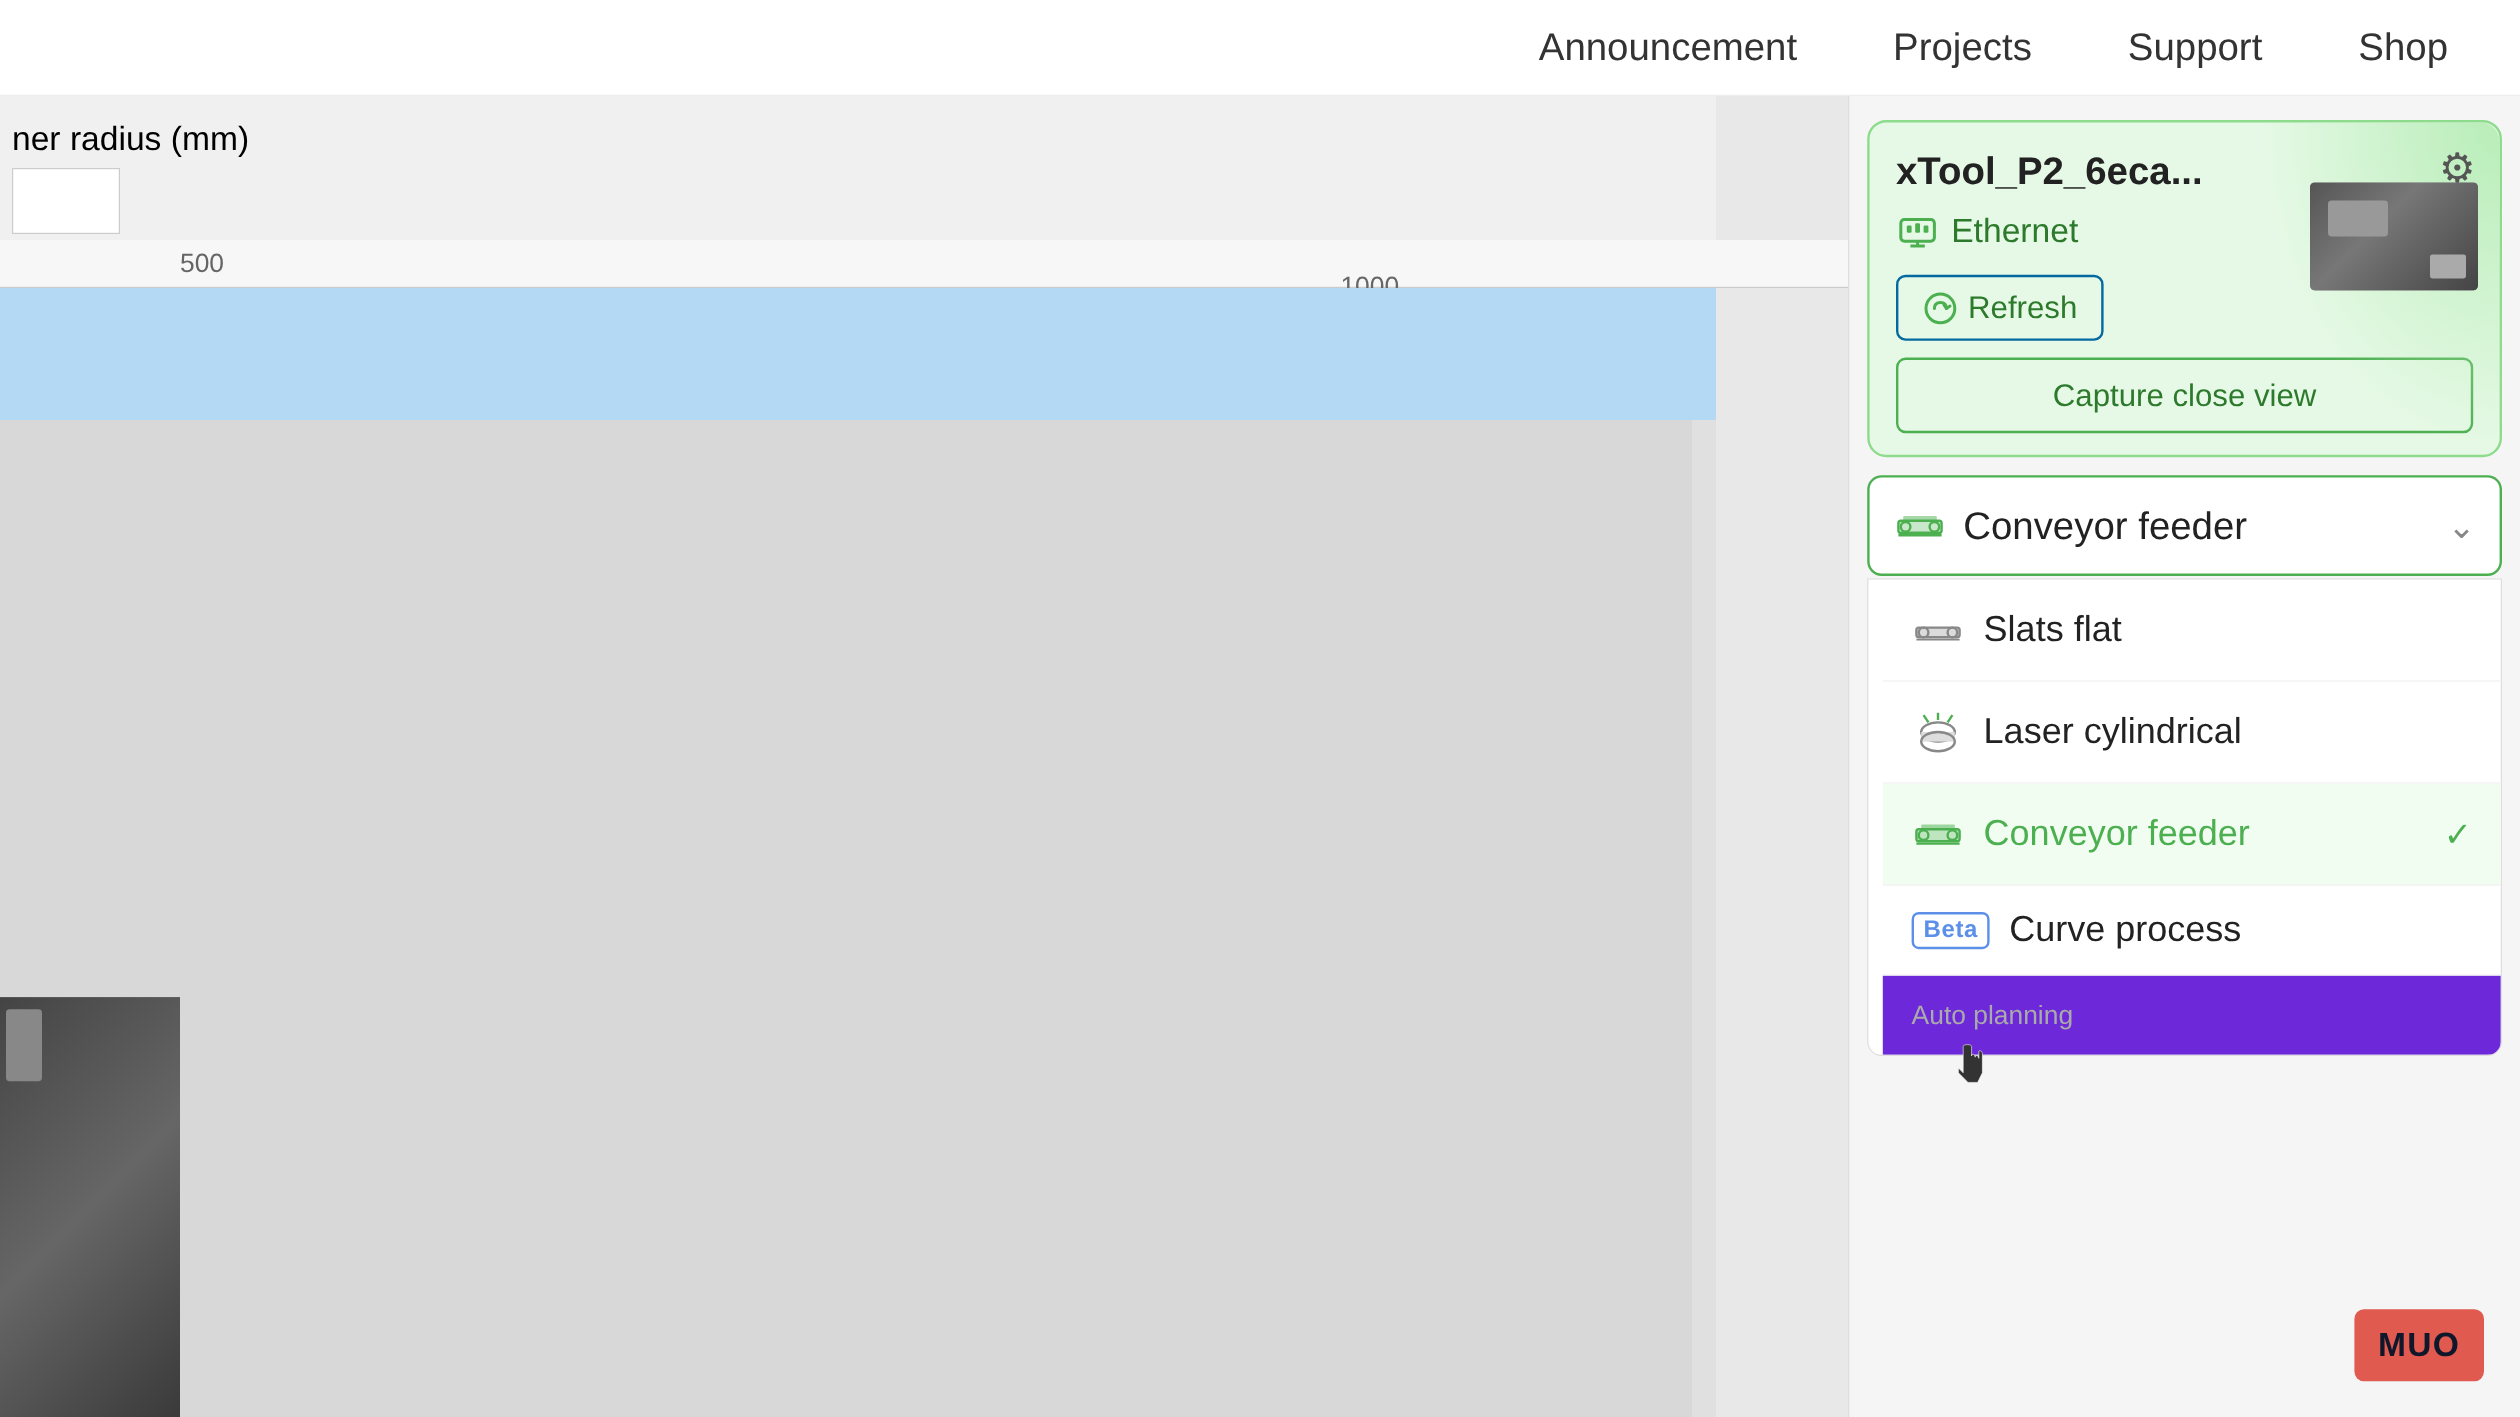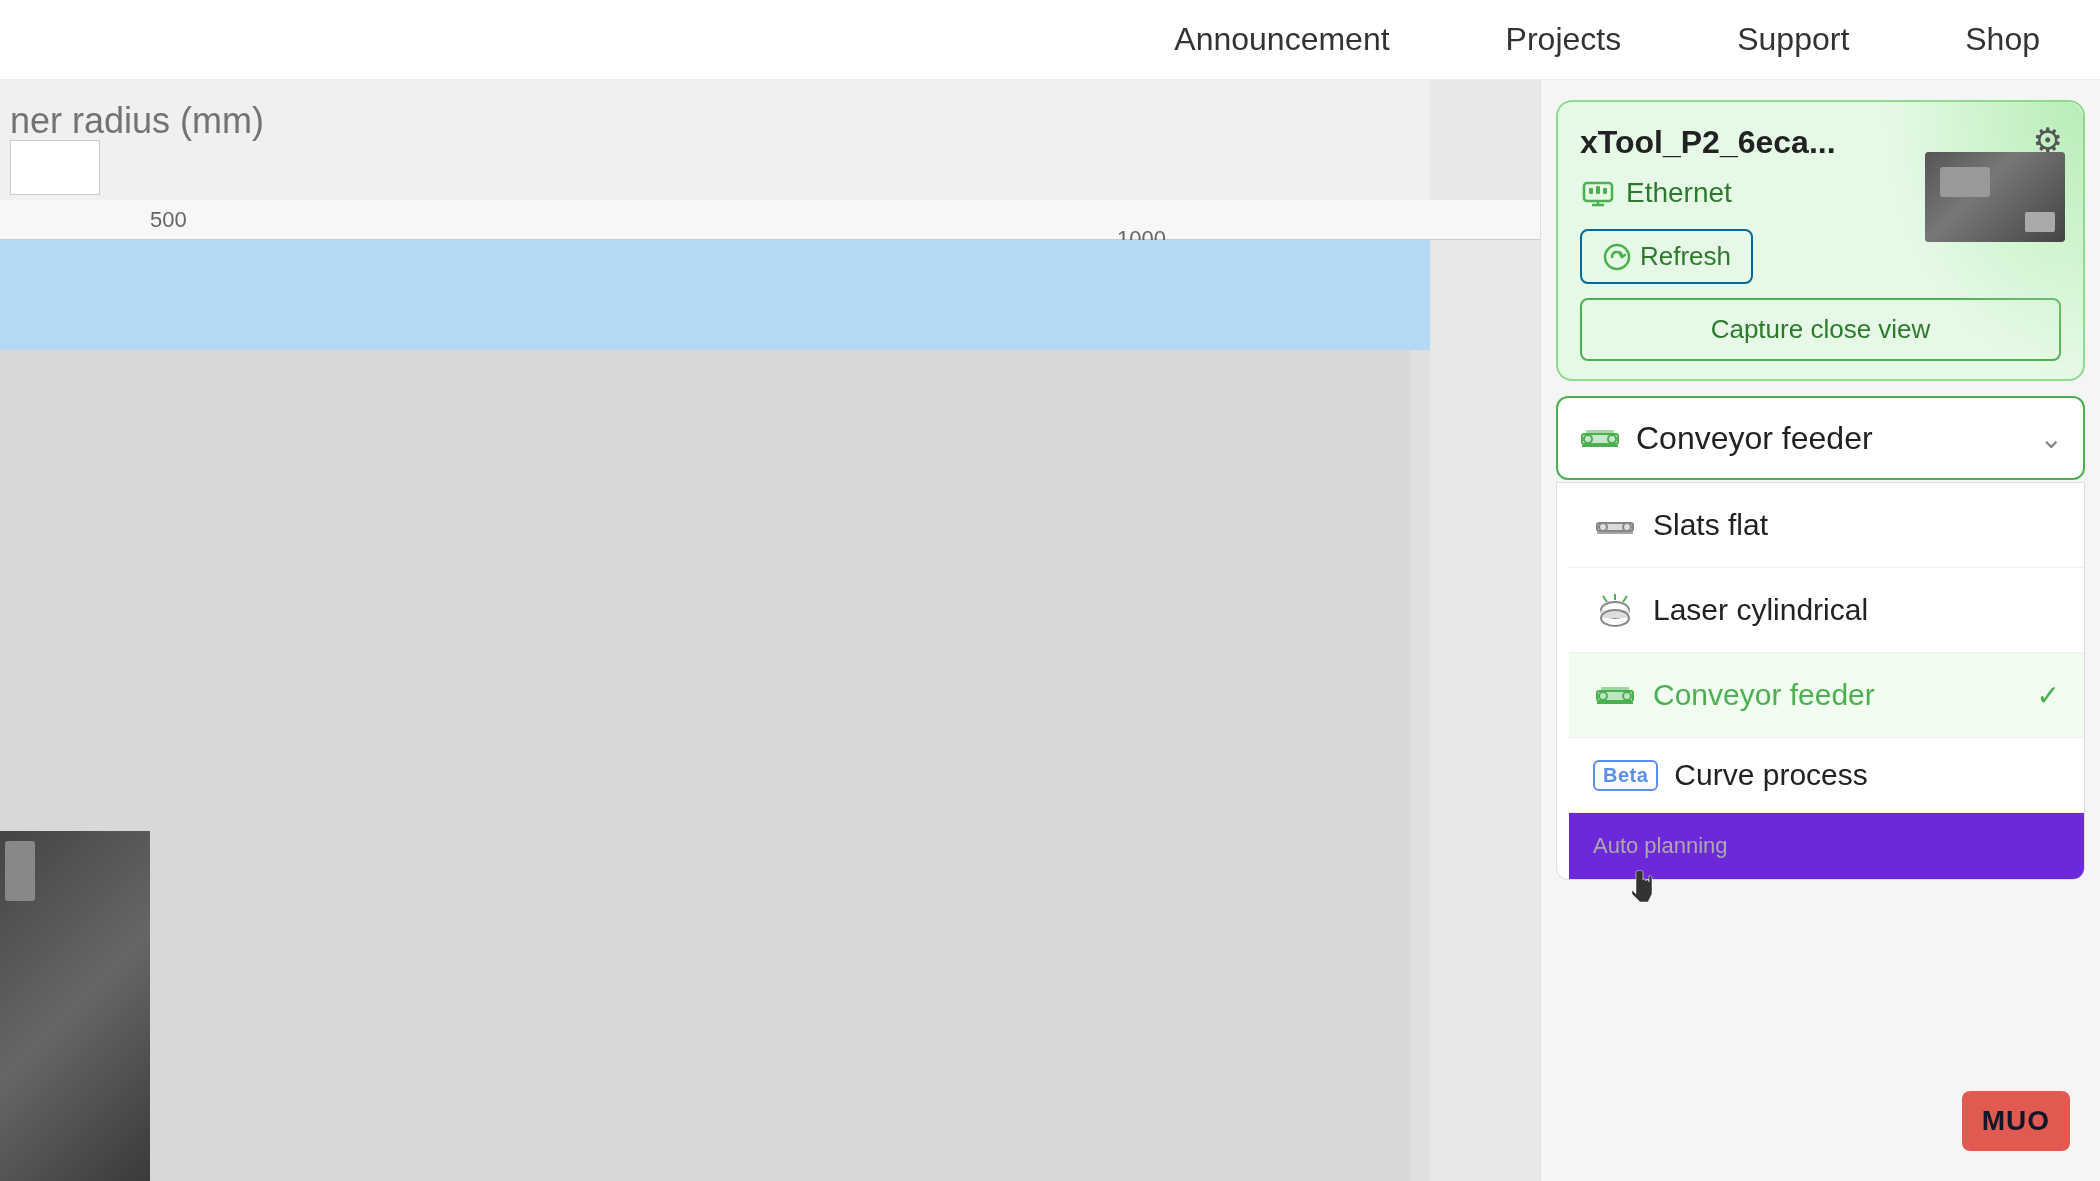--- a/index.html
+++ b/index.html
@@ -17,21 +17,21 @@
       position: absolute;
       top: 0;
       left: 0;
       width: 2100px;
       height: 80px;
       background: #fff;
       display: flex;
       align-items: center;
       justify-content: flex-end;
       padding-right: 60px;
-      gap: 116px;
+      gap: 80px;
       border-bottom: 1px solid #eee;
       z-index: 10;
     }
     .nav-item {
       font-size: 32px;
       color: #333;
       cursor: pointer;
       font-weight: 400;
     }
 
@@ -43,22 +43,22 @@
       width: 1430px;
       height: 1181px;
       background: #f0f0f0;
     }
 
     
     .corner-radius-label {
       position: absolute;
       top: 100px;
       left: 10px;
-      font-size: 36px;
-      color: #737373;
+      font-size: 28px;
+      color: #000000;
     }
     .corner-radius-input {
       position: absolute;
       top: 140px;
       left: 10px;
       width: 90px;
       height: 55px;
       border: 1px solid #ccc;
       background: #fff;
       font-size: 24px;

